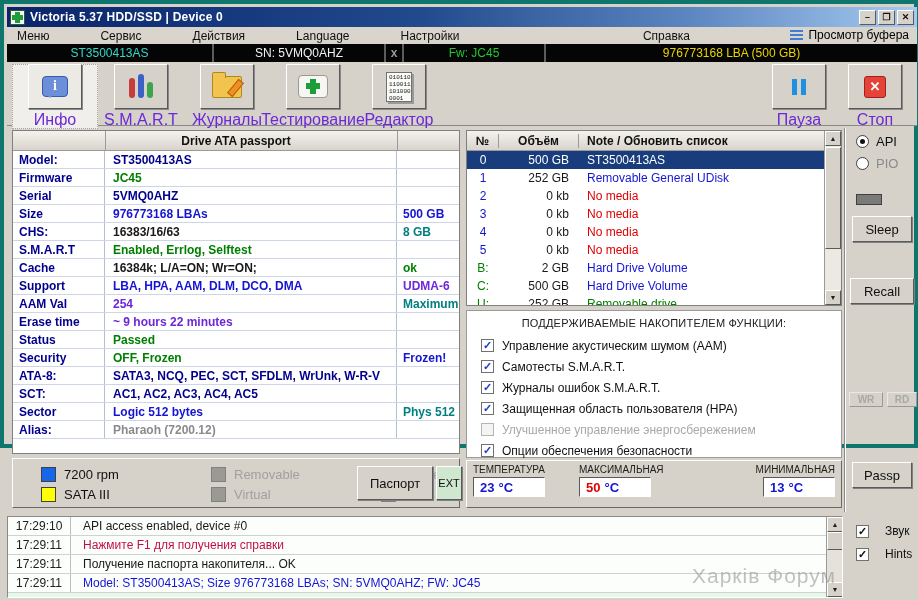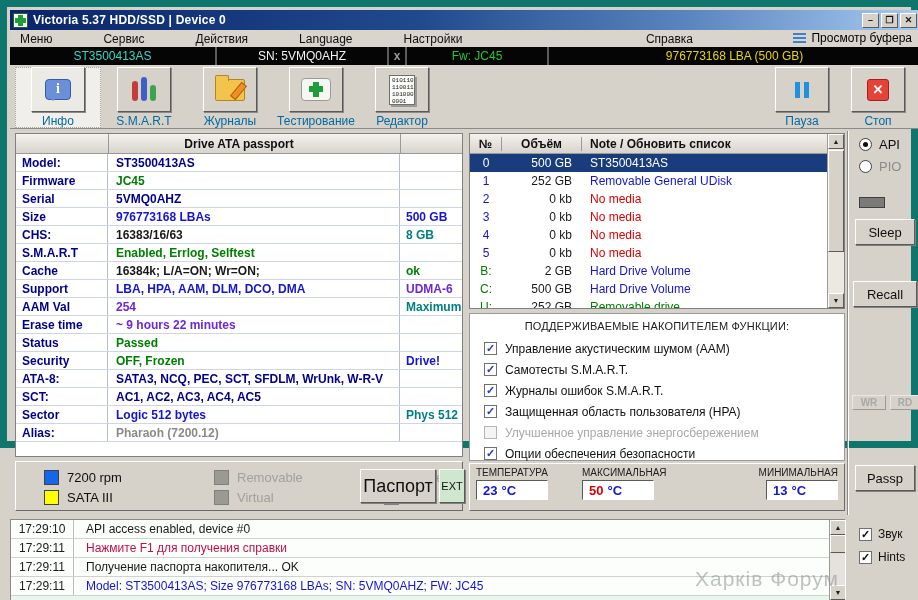--- a/index.html
+++ b/index.html
@@ -1,19 +1,19 @@
 <!DOCTYPE html>
 <html><head>
 <meta charset="utf-8">
 <style>
   * { margin:0; padding:0; box-sizing:border-box; }
   html,body { width:918px; height:600px; }
   body { font-family:"Liberation Sans", sans-serif; font-size:12px; background:#d6d2ca; overflow:hidden; }
 
-  .window { position:relative; width:918px; height:448px; background:#d6d2ca; border:7px solid #0f766e; }
+  .window { position:relative; width:918px; height:448px; background:#d6d2ca; border:4px solid #0f766e; }
 
   
   .titlebar { position:absolute; left:3px; top:3px; width:910px; height:20px;
     background:linear-gradient(90deg,#0a246a 0%,#204a8c 45%,#5c86c0 75%,#a6caf0 100%);
     display:flex; align-items:center; padding:0 3px; }
   .app-icon { position:relative; width:15px; height:15px; margin-right:5px; background:#f8f8f8; border:1px solid #2a5a2a; flex:0 0 auto; }
   .app-icon::before { content:""; position:absolute; left:4px; top:1px; width:5px; height:11px; background:#1d9e3a; }
   .app-icon::after  { content:""; position:absolute; left:1px; top:4px; width:11px; height:5px; background:#1d9e3a; }
   .title-text { color:#fff; font-weight:bold; font-size:12px; letter-spacing:.2px; }
   .win-controls { margin-left:auto; display:flex; gap:2px; }
@@ -43,21 +43,21 @@
   .toolbar { position:absolute; left:3px; top:58px; width:910px; height:64px; background:#d6d2ca;
     border-bottom:1px solid #8a8a8a; }
   .toolbar-left { position:absolute; left:5px; top:2px; display:flex; }
   .toolbar-right { position:absolute; right:4px; top:2px; display:flex;text-align:right; }
   .tb-btn { width:86px; display:flex; flex-direction:column; align-items:center; cursor:default; }
   .toolbar-right .tb-btn { width:76px; }
   .tb-btn.active { background:#f1efeb; outline:1px dotted #a8a49c; outline-offset:-1px; }
   .tb-icon-box { width:54px; height:45px; background:#d6d2ca; border:1px solid; border-color:#fff #5a5a5a #5a5a5a #fff;
     box-shadow:1px 1px 0 #8a8a8a; display:flex; align-items:center; justify-content:center; position:relative; }
   .tb-btn.active .tb-icon-box { background:#eceae4; }
-  .tb-label { margin-top:2px; font-size:12px; color:#0369a1; white-space:nowrap; }
+  .tb-label { margin-top:2px; font-size:16px; color:#6d28d9; white-space:nowrap; }
 
   
   .ic-info { width:26px; height:21px; background:#6b8fd8; border:1px solid #3a5aa8; border-radius:4px; position:relative; }
   .ic-info::before { content:"i"; position:absolute; left:0; right:0; top:1px; text-align:center; color:#fff; font-weight:bold; font-size:14px; font-family:"Liberation Serif",serif; }
   .ic-info::after { content:""; position:absolute; left:3px; bottom:-6px; border:4px solid transparent; border-top-color:#6b8fd8; }
   .ic-smart { position:relative; width:26px; height:26px; }
   .ic-smart i { position:absolute; bottom:2px; width:6px; border-radius:3px; }
   .ic-smart i:nth-child(1){ left:1px; height:20px; background:#c43c3c; }
   .ic-smart i:nth-child(2){ left:10px; height:24px; background:#3c60c4; }
   .ic-smart i:nth-child(3){ left:19px; height:16px; background:#3ca44c; }
@@ -126,21 +126,21 @@
   
   .indicators { position:absolute; left:8px; top:454px; width:448px; height:50px; background:#d6d2ca;
     border:1px solid; border-color:#fff #6a6a6a #6a6a6a #fff; }
   .ind-grid { position:absolute; left:28px; top:7px; display:grid; grid-template-rows:17px 17px; grid-auto-flow:column; row-gap:3px; column-gap:38px; }
   .ind { display:flex; align-items:center; gap:8px; font-size:13px; color:#101010; width:132px; }
   .ind.dim { color:#a0a0a0; }
   .ind-sq { width:15px; height:15px; border:1px solid #404040; flex:0 0 auto; }
   .ind.dim .ind-sq { border-color:#808080; }
   .btn3d { background:#d6d2ca; border:1px solid; border-color:#fff #5a5a5a #5a5a5a #fff; box-shadow:1px 1px 0 #808080;
     color:#101010; display:flex; align-items:center; justify-content:center; cursor:default; }
-  .passport-btn { position:absolute; right:26px; top:7px; width:76px; height:34px; font-size:18px; }
+  .passport-btn { position:absolute; right:26px; top:7px; width:76px; height:34px; font-size:13px; }
   .ext-btn { position:absolute; right:-3px; top:7px; width:26px; height:34px; font-size:11px; background:#cfe6cf; }
 
   
   .temps { position:absolute; left:462px; top:456px; width:376px; height:48px; background:#d6d2ca;
     border:1px solid; border-color:#fff #6a6a6a #6a6a6a #fff; }
   .t-group { position:absolute; top:3px; }
   .t-label { font-size:10px; color:#202020; display:block; }
   .t-box { margin-top:2px; width:72px; height:20px; background:#fff; border:1px solid; border-color:#5a5a5a #fff #fff #5a5a5a;
     display:flex; align-items:center; padding-left:6px; font-weight:bold; font-size:13px; gap:4px; }
   .t-unit { color:#1414d2; }
@@ -161,21 +161,21 @@
   .rd-btn { position:absolute; left:883px; top:388px; width:30px; height:15px; font-size:10px; font-weight:bold; color:#a8a8a4; border-color:#e8e8e4 #9a9a9a #9a9a9a #e8e8e4; box-shadow:none; }
   .passp-btn { position:absolute; left:848px; top:458px; width:60px; height:26px; font-size:13px; }
 
   
   .logbar { position:absolute; left:3px; top:512px; width:836px; height:82px; background:#e6f7ec; border:1px solid; border-color:#8a8a8a #fff #fff #8a8a8a; overflow:hidden; }
   .log-row { display:flex; height:19px; align-items:center; background:#fcfefc; border-bottom:1px solid #ccd4cc; }
   .log-time { width:62px; text-align:center; color:#202020; flex:0 0 auto; }
   .log-msg { flex:1; padding-left:12px; border-left:1px solid #b8c0b8; height:100%; display:flex; align-items:center; white-space:nowrap; }
   .log-scroll { position:absolute; right:0; top:0; bottom:0; width:16px; background:#e4e2da; border-left:1px solid #9a9a9a; }
   .log-side { position:absolute; left:840px; top:512px; width:78px; height:85px; background:#d6d2ca; }
-  .side-check { position:absolute; left:12px; display:flex; align-items:center; gap:6px; color:#101010; font-size:12px; }
+  .side-check { position:absolute; left:12px; display:flex; align-items:center; gap:16px; color:#101010; font-size:12px; }
   .sc-sound { top:8px; } .sc-hints { top:31px; }
   .side-check .cb { color:#101010; }
   .watermark { position:absolute; left:688px; top:560px; width:228px; font-family:Liberation Sans, sans-serif; font-size:21px;
     color:#8a9292; opacity:.55; letter-spacing:1px; z-index:6; pointer-events:none; }
 </style>
 </head>
 <body>
 
 <div class="window">
 
@@ -317,21 +317,21 @@
           <span class="p-extra c-black"></span>
         </div>
         <div class="p-row">
           <span class="p-label c-navy">Status</span>
           <span class="p-value c-green">Passed</span>
           <span class="p-extra c-black"></span>
         </div>
         <div class="p-row">
           <span class="p-label c-navy">Security</span>
           <span class="p-value c-green">OFF, Frozen</span>
-          <span class="p-extra c-blue">Drive!</span>
+          <span class="p-extra c-blue">Frozen!</span>
         </div>
         <div class="p-row">
           <span class="p-label c-navy">ATA-8:</span>
           <span class="p-value c-navy">SATA3, NCQ, PEC, SCT, SFDLM, WrUnk, W-R-V</span>
           <span class="p-extra c-black"></span>
         </div>
         <div class="p-row">
           <span class="p-label c-navy">SCT:</span>
           <span class="p-value c-navy">AC1, AC2, AC3, AC4, AC5</span>
           <span class="p-extra c-black"></span>

